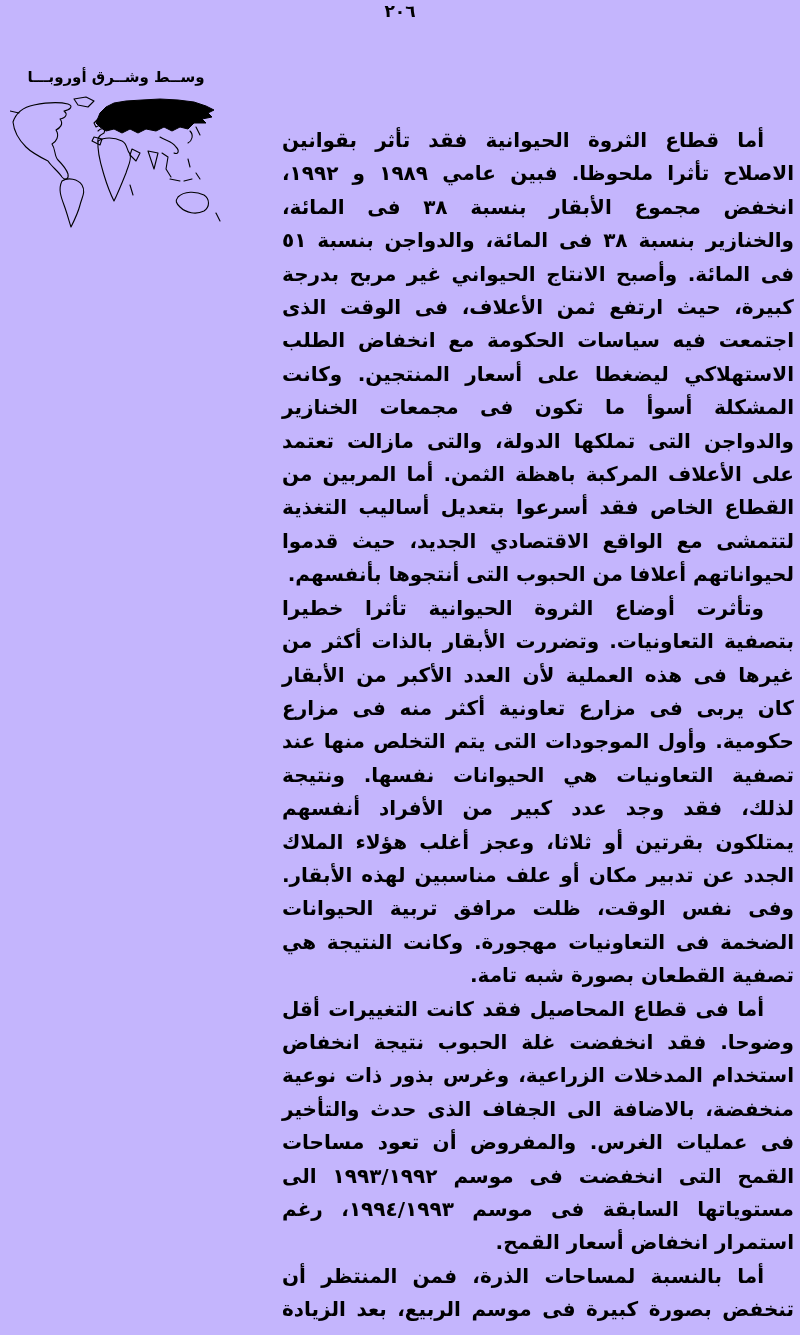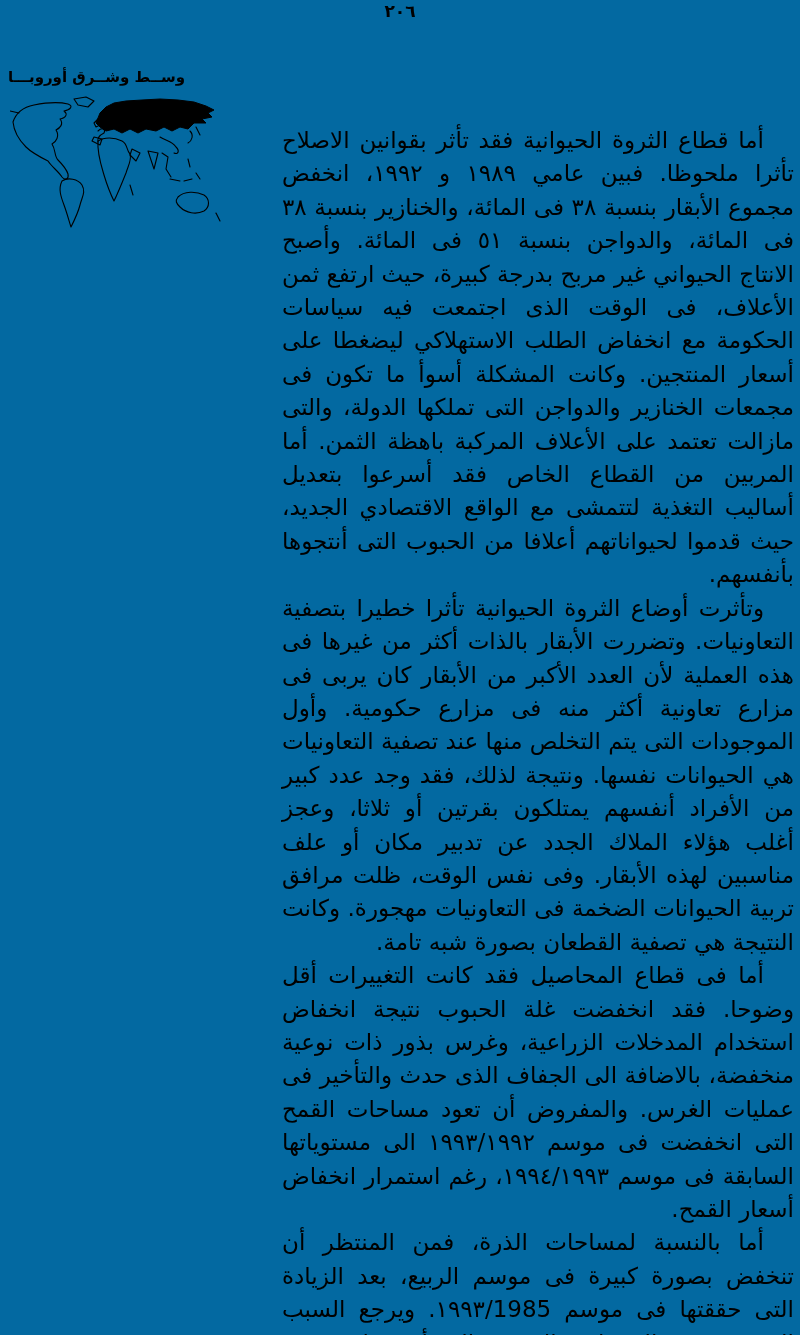--- a/index.html
+++ b/index.html
@@ -1,43 +1,43 @@
 <!DOCTYPE html>
 <html lang="ar" dir="rtl"><head>
 <meta charset="utf-8">
 <style>
   html,body{margin:0;padding:0;background:#ffffff;}
   .page{
     position:relative;
     width:800px;height:1335px;
-    background:#0369a1;color:#000;
+    background:#c4b5fd;color:#000;
     font-family:"DejaVu Sans",sans-serif;
     overflow:hidden;
     direction:rtl;
   }
   .page-number{
     position:absolute;top:1px;left:0;right:0;
     text-align:center;
     font-size:17px;font-weight:700;color:#000;
   }
   .margin-col{
     position:absolute;top:68px;left:0;width:232px;direction:rtl;
   }
   .section-heading{
     margin:0 0 10px 0;padding-right:8px;padding-left:8px;
     font-size:15px;font-weight:700;color:#000;
-    text-align:left;white-space:nowrap;
+    text-align:center;white-space:nowrap;
   }
   .map-figure{margin:0;padding:0;line-height:0;}
   .map-figure svg{display:block;}
   .body-col{
     position:absolute;top:124px;right:6px;left:250px;bottom:0;
     direction:rtl;
     text-align:justify;
-    font-size:23px;font-weight:400;color:#000;
+    font-size:20px;font-weight:700;color:#000;
     line-height:33.4px;
     margin-left:32px;
   }
   .body-col p{margin:0;padding:0;text-indent:30px;}
 </style>
 </head>
 <body>
 
 <div class="page">
 

